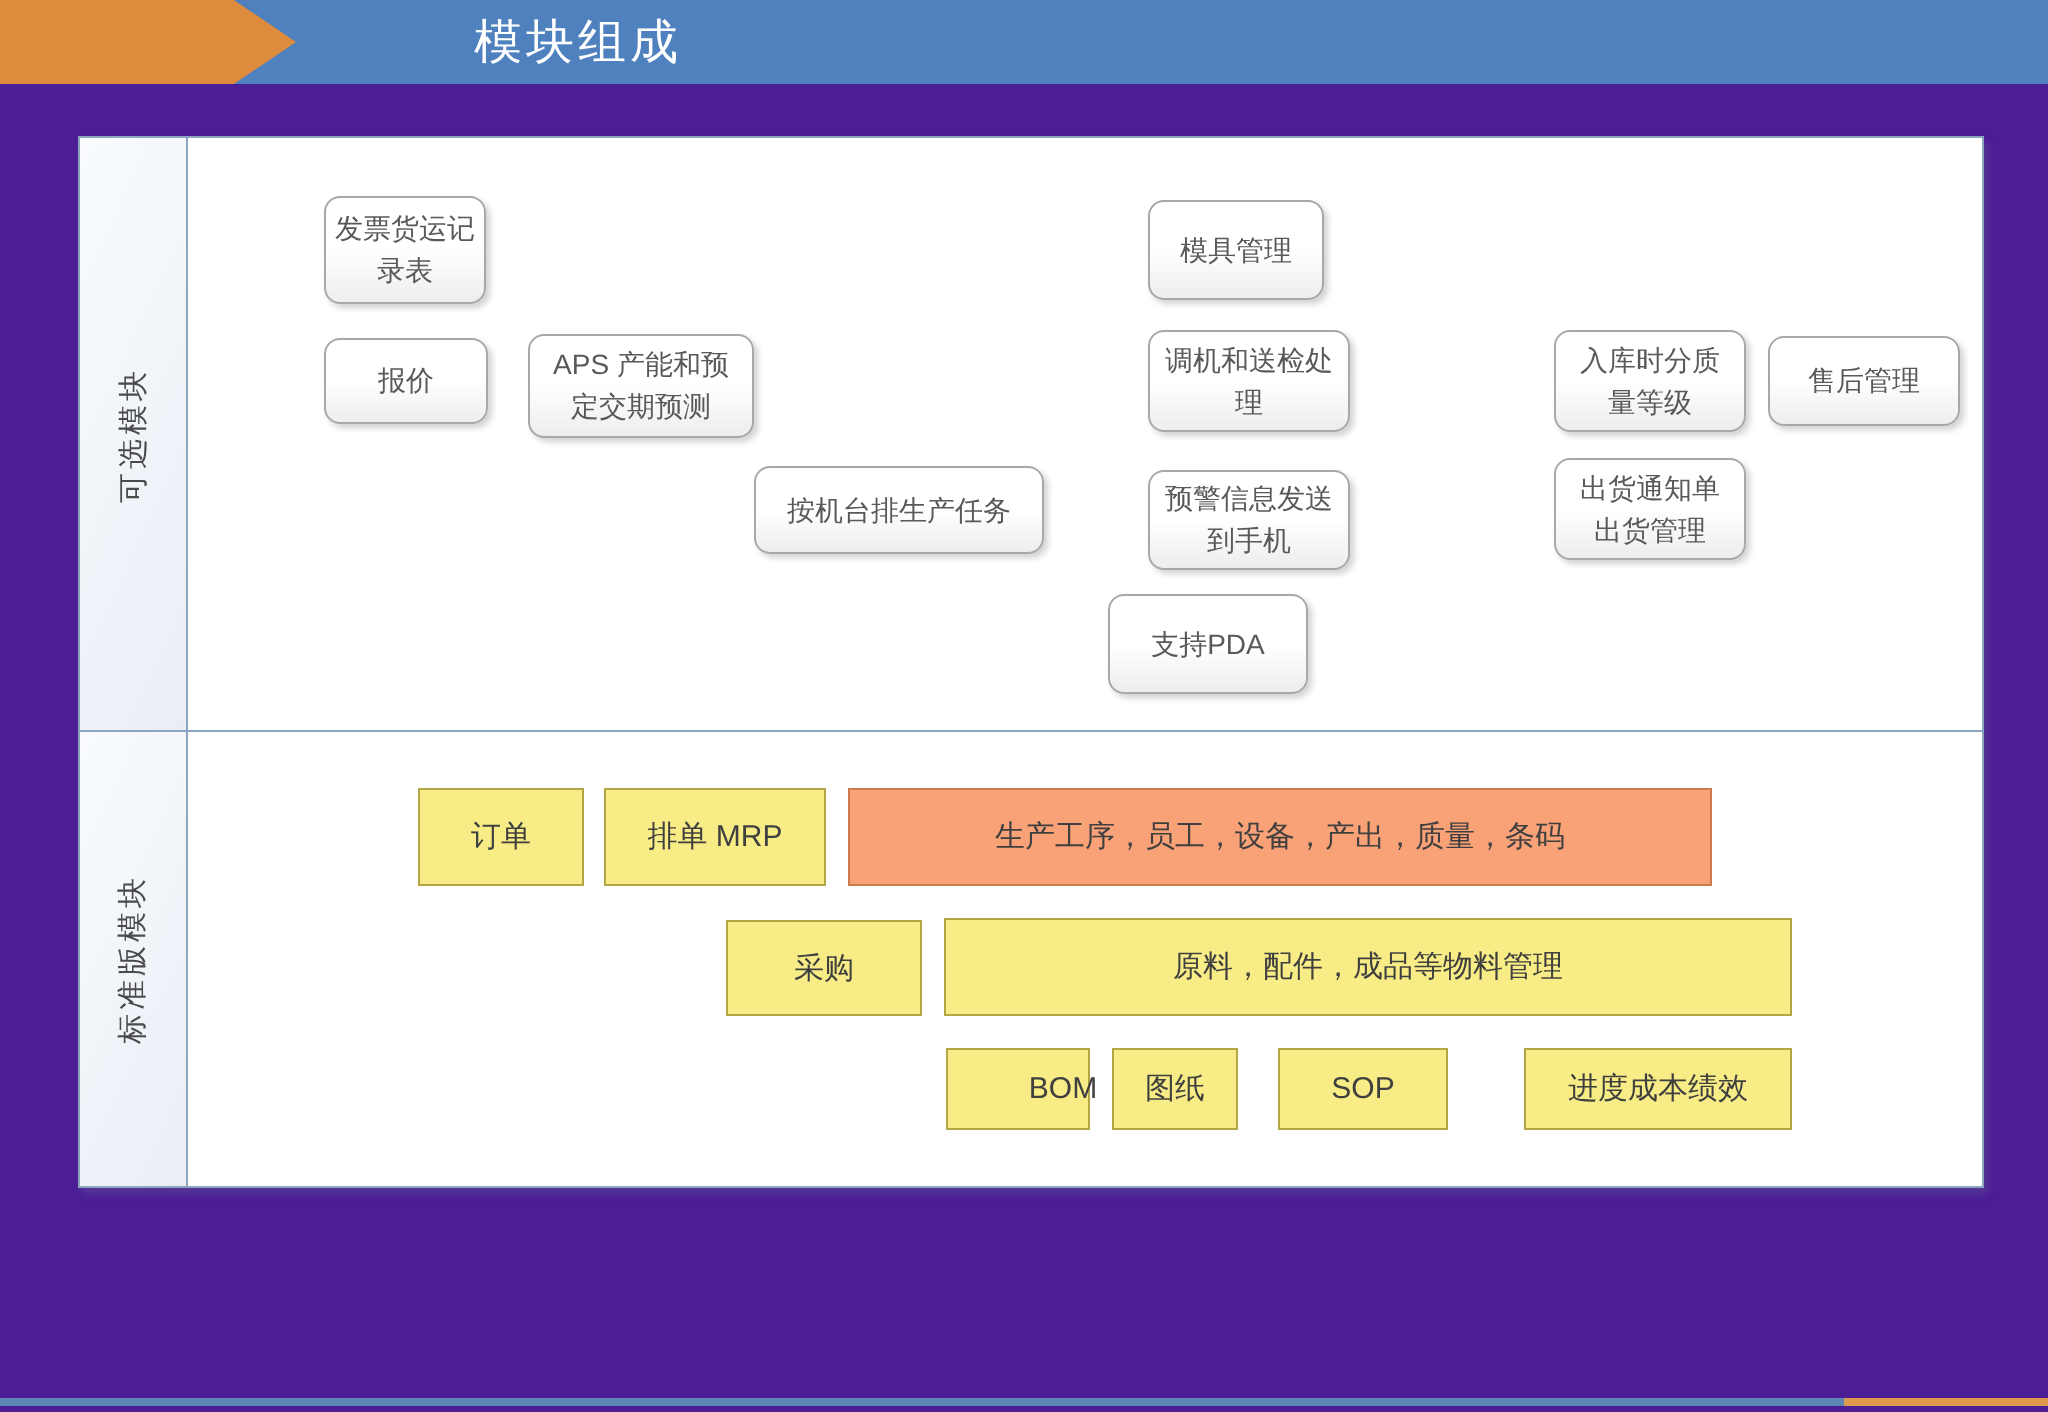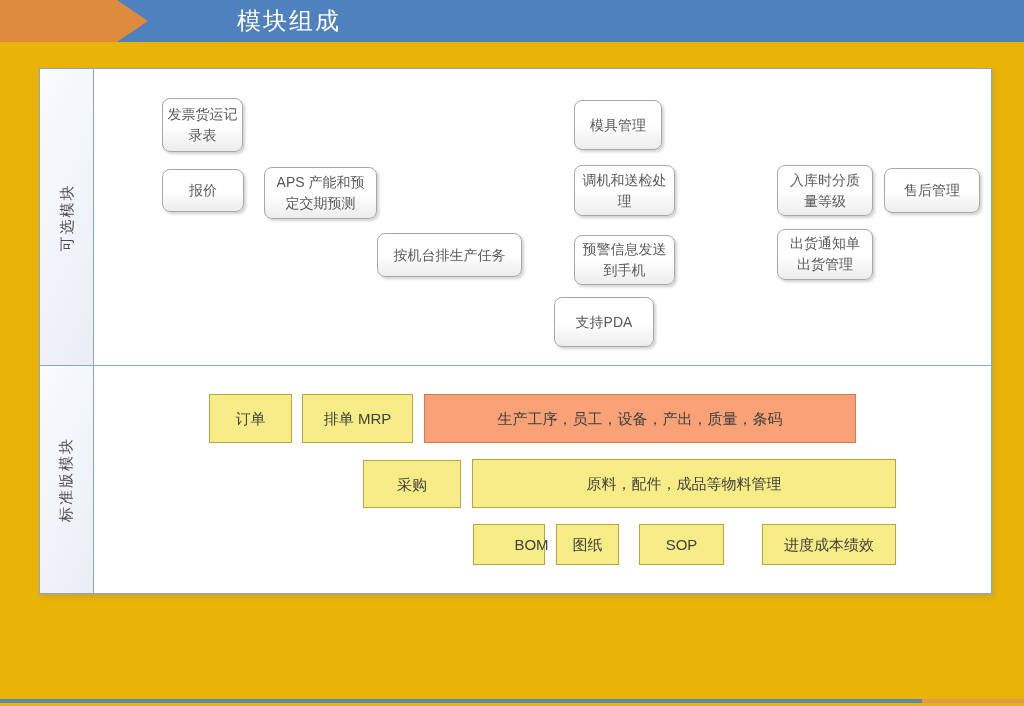--- a/index.html
+++ b/index.html
@@ -1,17 +1,17 @@
 <!DOCTYPE html>
 <html style="--header-blue: #4E81BD; --header-orange: #DF8B3E; --table-border: #8CA6C0; --box-text: #595959; --yellow: #F7EC85; --yellow-border: #B2A646; --orange: #F9A277; --orange-border: #CC7A50; --footer-blue: #5B87B7; --footer-orange: #DE9A4F;"><head>
 <meta charset="utf-8">
 <style>
   html,body { margin:0; padding:0; background:#ffffff; }
   .slide {
-    position:relative; width:1024px; height:706px; background:#eab308;
+    position:relative; width:1024px; height:706px; background:#4c1d95;
     overflow:hidden; font-family:"Liberation Sans","DejaVu Sans",sans-serif;
   }
 
   
   .header-bar {
     position:absolute; left:113px; top:0; width:911px; height:42px;
     background:var(--header-blue);
   }
   .slide-title {
     margin:0; position:absolute; left:124px; top:50%; transform:translateY(-50%);
@@ -101,21 +101,21 @@
   <div class="wbox" style="left:377px; top:233px; width:145px; height:44px;">按机台排生产任务</div>
   <div class="wbox" style="left:574px; top:100px; width:88px; height:50px;">模具管理</div>
   <div class="wbox" style="left:574px; top:165px; width:101px; height:51px;">调机和送检处
 理</div>
   <div class="wbox" style="left:574px; top:235px; width:101px; height:50px;">预警信息发送
 到手机</div>
   <div class="wbox" style="left:554px; top:297px; width:100px; height:50px;">支持PDA</div>
   <div class="wbox" style="left:777px; top:165px; width:96px;  height:51px;">入库时分质
 量等级</div>
   <div class="wbox" style="left:884px; top:168px; width:96px;  height:45px;">售后管理</div>
-  <div class="wbox" style="left:777px; top:229px; width:96px;  height:51px;font-family:Liberation Mono, monospace;">出货通知单
+  <div class="wbox" style="left:777px; top:229px; width:96px;  height:51px;">出货通知单
 出货管理</div>
 
   <div class="sbox yellow" style="left:209px; top:394px; width:83px;  height:49px;">订单</div>
   <div class="sbox yellow" style="left:302px; top:394px; width:111px; height:49px;">排单 MRP</div>
   <div class="sbox orange" style="left:424px; top:394px; width:432px; height:49px;">生产工序，员工，设备，产出，质量，条码</div>
   <div class="sbox yellow" style="left:363px; top:460px; width:98px;  height:48px;">采购</div>
   <div class="sbox yellow" style="left:472px; top:459px; width:424px; height:49px;text-align:right;">原料，配件，成品等物料管理</div>
   <div class="sbox yellow" style="left:473px; top:524px; width:72px;  height:41px;padding-left:45px;">BOM</div>
   <div class="sbox yellow" style="left:556px; top:524px; width:63px;  height:41px;">图纸</div>
   <div class="sbox yellow" style="left:639px; top:524px; width:85px;  height:41px;">SOP</div>

